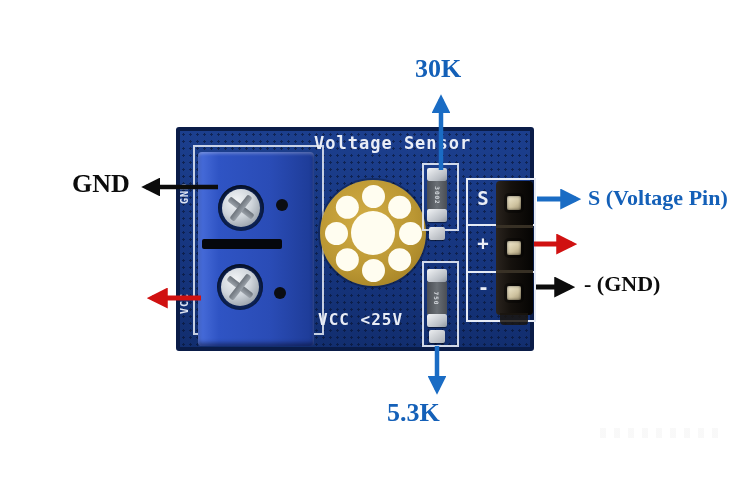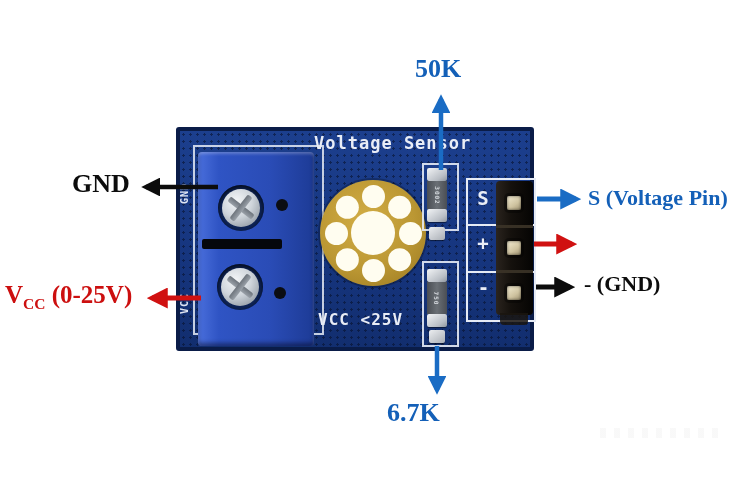--- a/index.html
+++ b/index.html
@@ -186,21 +186,20 @@
     </defs>
     <line x1="441" y1="170" x2="441" y2="99" stroke="#1a6cc4" stroke-width="4.5" marker-end="url(#ah-blue)"></line>
     <line x1="437" y1="346" x2="437" y2="390" stroke="#1a6cc4" stroke-width="4.5" marker-end="url(#ah-blue)"></line>
     <line x1="218" y1="187" x2="146" y2="187" stroke="#0c0c0c" stroke-width="4.5" marker-end="url(#ah-black)"></line>
     <line x1="201" y1="298" x2="152" y2="298" stroke="#d01111" stroke-width="5" marker-end="url(#ah-red)"></line>
     <line x1="537" y1="199" x2="576" y2="199" stroke="#1a6cc4" stroke-width="5" marker-end="url(#ah-blue)"></line>
     <line x1="534" y1="244" x2="572" y2="244" stroke="#d01111" stroke-width="5" marker-end="url(#ah-red)"></line>
     <line x1="536" y1="287" x2="570" y2="287" stroke="#0c0c0c" stroke-width="5" marker-end="url(#ah-black)"></line>
   </svg>
 
-  <div class="lbl lbl-30k">50K</div>
-  <div class="lbl lbl-75k">6.7K</div>
+  <div class="lbl lbl-30k">30K</div>
+  <div class="lbl lbl-75k">5.3K</div>
   <div class="lbl lbl-gnd">GND</div>
-  <div class="lbl lbl-vcc"><span>V</span><sub>CC</sub><span> (0-25V)</span></div>
   <div class="lbl lbl-s">S (Voltage Pin)</div>
   <div class="lbl lbl-minus">- (GND)</div>
 
   <div class="watermark"></div>
 </div>
 
 </body></html>

